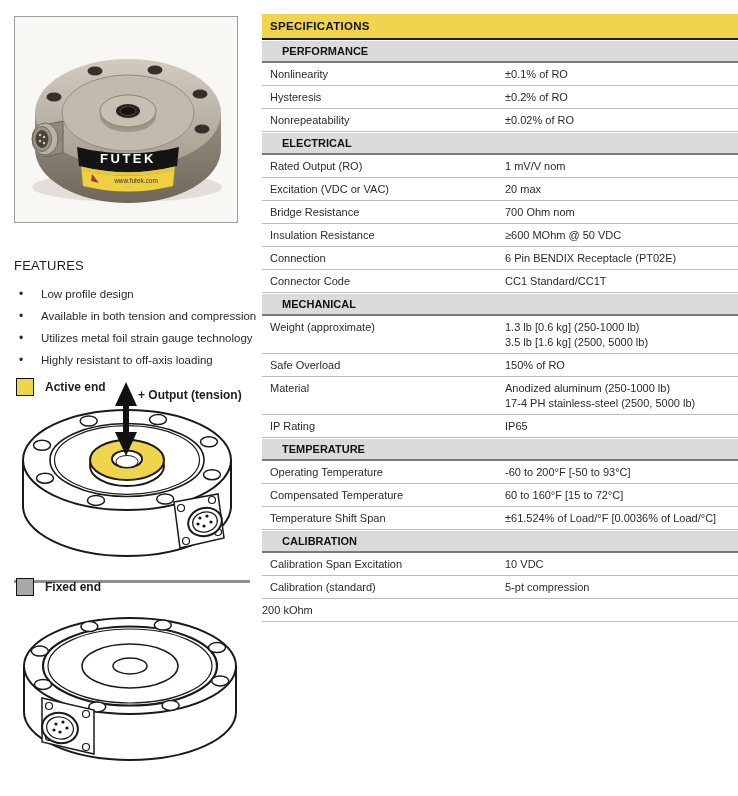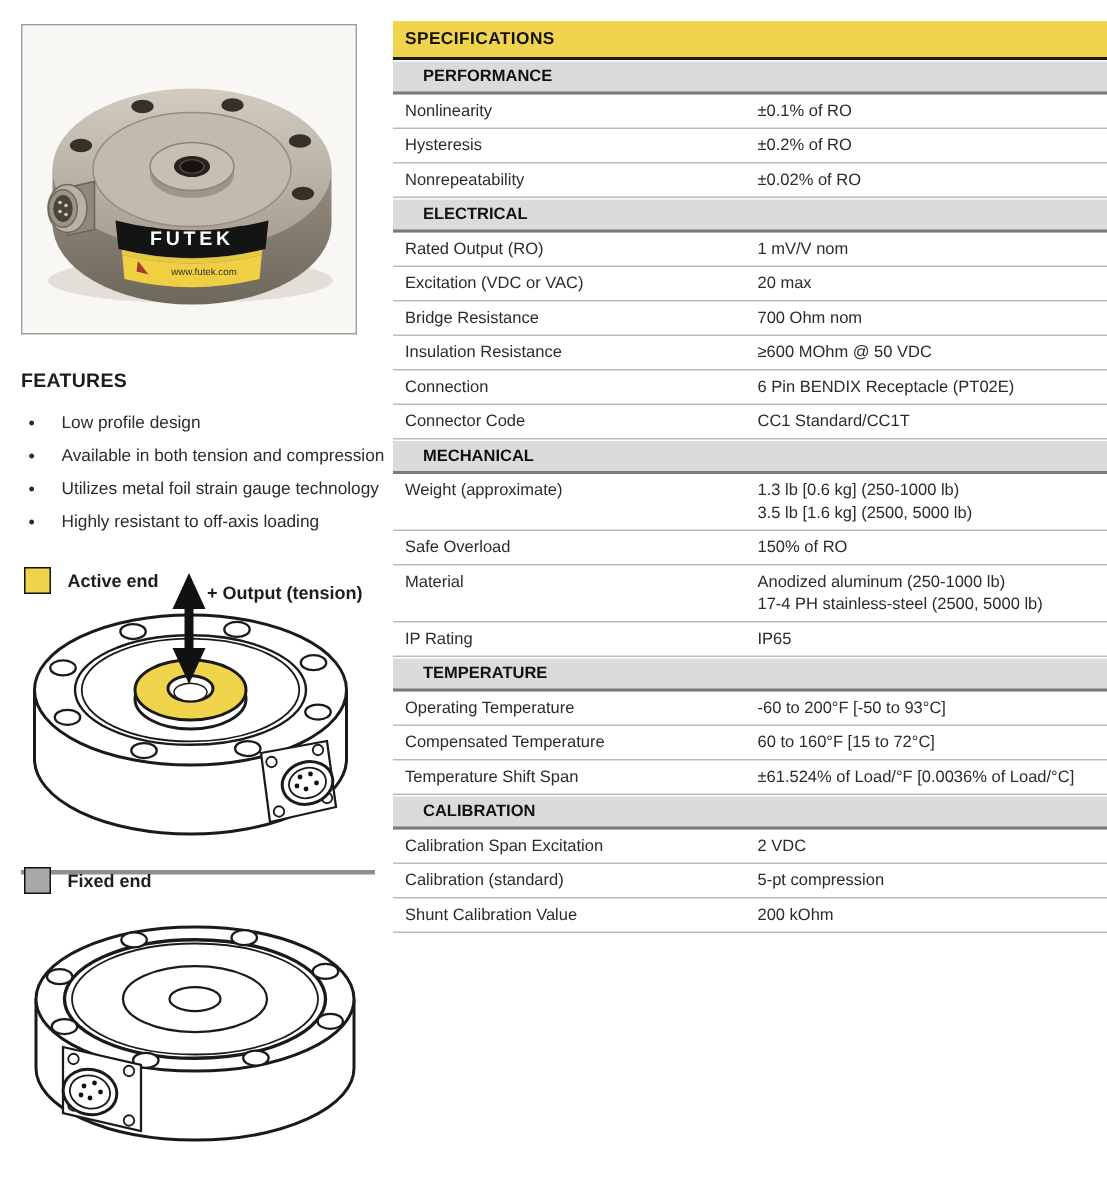--- a/index.html
+++ b/index.html
@@ -4,21 +4,21 @@
 <style>
   html,body{margin:0;padding:0;background:#fff;}
   .page{position:relative;width:738px;height:796px;background:#fff;overflow:hidden;
         font-family:"Liberation Sans",sans-serif;color:#262626;
         --accent:#F0D44C;--secgray:#DBDBDB;--legendgray:#A8A8A8;}
   
   .photo-frame{position:absolute;left:14px;top:16px;width:224px;height:207px;
                border:1px solid #9d9d9d;box-sizing:border-box;background:#f8f7f4;}
   .photo-frame svg{display:block;width:100%;height:100%;}
   .features{position:absolute;left:14px;top:246px;width:248px;}
-  .features h2{font-size:13px;font-weight:bold;margin:0 0 10px 0;letter-spacing:.2px;color:#1d1d1d;}
+  .features h2{font-size:13px;font-weight:normal;margin:12px 0 10px 0;letter-spacing:.2px;color:#1d1d1d;}
   .features ul{list-style:none;margin:0;padding:0;}
   .features li{display:flex;font-size:11.5px;line-height:22px;color:#2b2b2b;}
   .features .bullet{width:22px;padding-left:5px;flex:none;font-size:12px;}
   .diag{position:absolute;left:8px;width:250px;}
   #diag1{top:376px;height:204px;text-align:center;}
   #diag2{top:576px;height:200px;}
   .legend{position:absolute;left:8px;top:2px;display:flex;align-items:center;gap:11px;
           font-weight:bold;font-size:12px;color:#1d1d1d;}
   .sq{width:18px;height:18px;border:1.5px solid #111;box-sizing:border-box;flex:none;}
   .sq.yellow{background:var(--accent);}
@@ -316,31 +316,30 @@
         <div class="spec-row">
           <div class="label">Temperature Shift Span</div>
           <div class="value">
             <div>±61.524% of Load/°F [0.0036% of Load/°C]</div>
           </div>
         </div>
         <div class="sec-hdr">CALIBRATION</div>
         <div class="spec-row">
           <div class="label">Calibration Span Excitation</div>
           <div class="value">
-            <div>2 VDC</div>
+            <div>10 VDC</div>
           </div>
         </div>
         <div class="spec-row">
           <div class="label">Calibration (standard)</div>
           <div class="value">
             <div>5-pt compression</div>
           </div>
         </div>
         <div class="spec-row">
-          <div class="label">Shunt Calibration Value</div>
           <div class="value">
             <div>200 kOhm</div>
           </div>
         </div>
       </div>
   </div>
 
 </div>
 
 </body></html>

